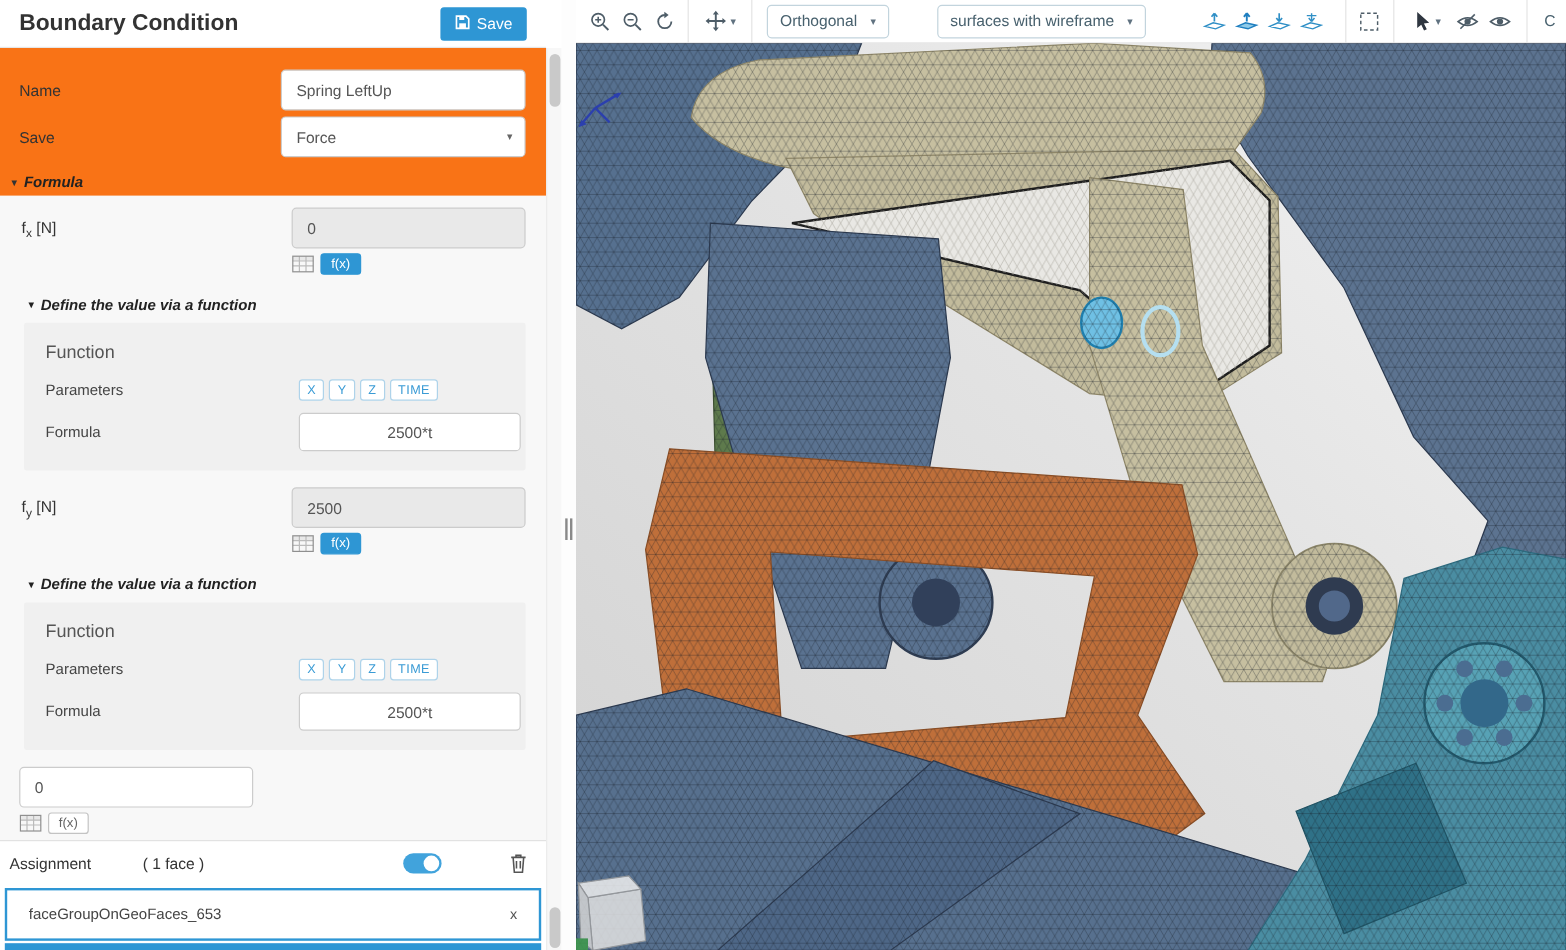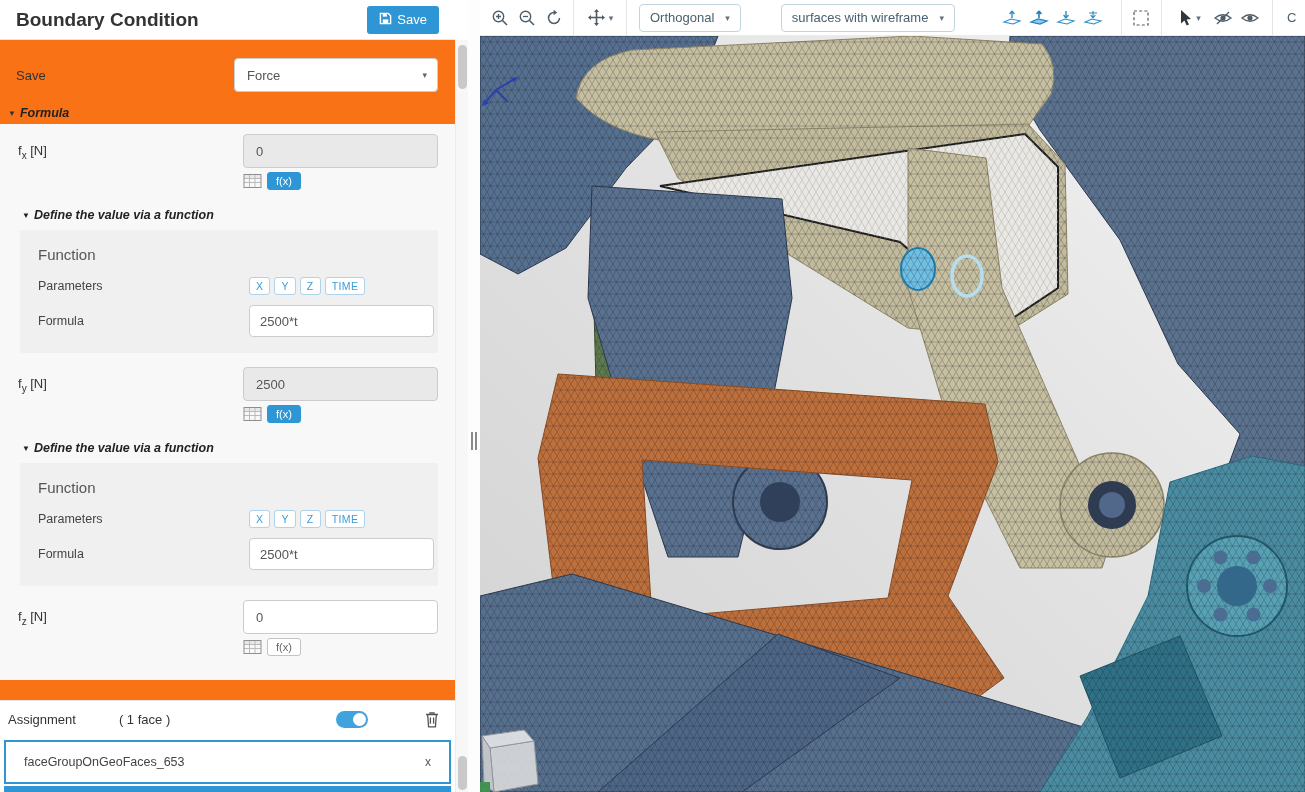--- a/index.html
+++ b/index.html
@@ -46,21 +46,21 @@
                display:flex; align-items:center; gap:4px; cursor:pointer; }
   .fn-define .tri { font-size:8px; }
   .function-box { background:#f0f0f0; border-radius:2px; padding:16px 2px 16px 18px; margin:0 0 14px 4px; }
   .function-title { font-size:15px; color:#555; margin-bottom:14px; }
   .fnr { display:flex; align-items:center; margin-bottom:10px; }
   .fnr .plabel { flex:1; font-size:12.5px; color:#444; }
   .fnr .rcol { width:187px; display:flex; align-items:center; }
   .param-btn { font-size:10.5px; color:#3a9bd5; border:1px solid #aed3ea; background:#fff; border-radius:3px;
                padding:2px 6px; margin-right:4px; letter-spacing:.4px; cursor:pointer; font-family:inherit; }
   .formula-input { width:185px; height:32px; border:1px solid #ccc; border-radius:4px; padding:0 10px;
-                   font-size:13px; color:#555; background:#fff; font-family:inherit; }
+                   font-size:13px; color:#555; background:#fff; font-family:inherit;text-align:center; }
 
   .assignment { position:absolute; left:0; top:700px; width:455px; border-top:1px solid #e2e2e2; background:#fff; }
   .assignment-header { display:flex; align-items:center; padding:10px 16px 0 8px;gap:37px; }
   .assignment-label { font-size:13px; color:#333; }
   .assignment-count { font-size:13px; color:#333; margin-left:6px; }
   .toggle { width:32px; height:17px; border-radius:9px; background:#41a3dc; position:relative;
             margin-left:auto; margin-right:20px; cursor:pointer; }
   .toggle::after { content:""; position:absolute; right:2px; top:2px; width:13px; height:13px;
                    border-radius:50%; background:#fff; }
   .trash-btn { background:none; border:none; cursor:pointer; display:flex; padding:0; }
@@ -109,20 +109,24 @@
               <rect x="4" y="8" width="6" height="4.5" fill="#fff"></rect>
               <rect x="4" y="1.5" width="4.5" height="3.5" fill="#fff"></rect>
             </svg>
         </span>
         <span>Save</span>
       </button>
     </header>
 
     <div class="panel-body">
       <div class="form-row">
+        <label>Name</label>
+        <input class="text-input" value="Spring LeftUp" style="">
+      </div>
+      <div class="form-row">
         <label>Save</label>
         <div class="select-box">
           <span>Force</span>
           <span class="caret">▾</span>
         </div>
       </div>
 
       <div class="section-header">
         <span class="tri">▼</span>
         <span>Formula</span>
@@ -204,21 +208,20 @@
           </div>
           <div class="fnr" style="margin-bottom:0;">
             <span class="plabel">Formula</span>
             <span class="rcol">
                 <input class="formula-input" value="2500*t" style="">
               </span>
           </div>
         </div>
 
         <div class="val-row">
-          <label><span>f</span><sub>z</sub>&nbsp;<span>[N]</span></label>
           <div class="val-col">
             <input class="val-input" value="0" style="">
             <div class="fn-row">
               <button class="table-btn">
                 <svg width="19" height="16" viewBox="0 0 19 16">
                     <rect x="1" y="1.5" width="17" height="4" fill="#e8e8e8"></rect>
                     <path d="M1 5.5 H18 M1 9.5 H18 M6.5 1.5 V14.5 M12 1.5 V14.5" stroke="#bbb" stroke-width="1"></path>
                     <rect x="1" y="1.5" width="17" height="13" fill="none" stroke="#8f8f8f"></rect>
                   </svg>
               </button>

